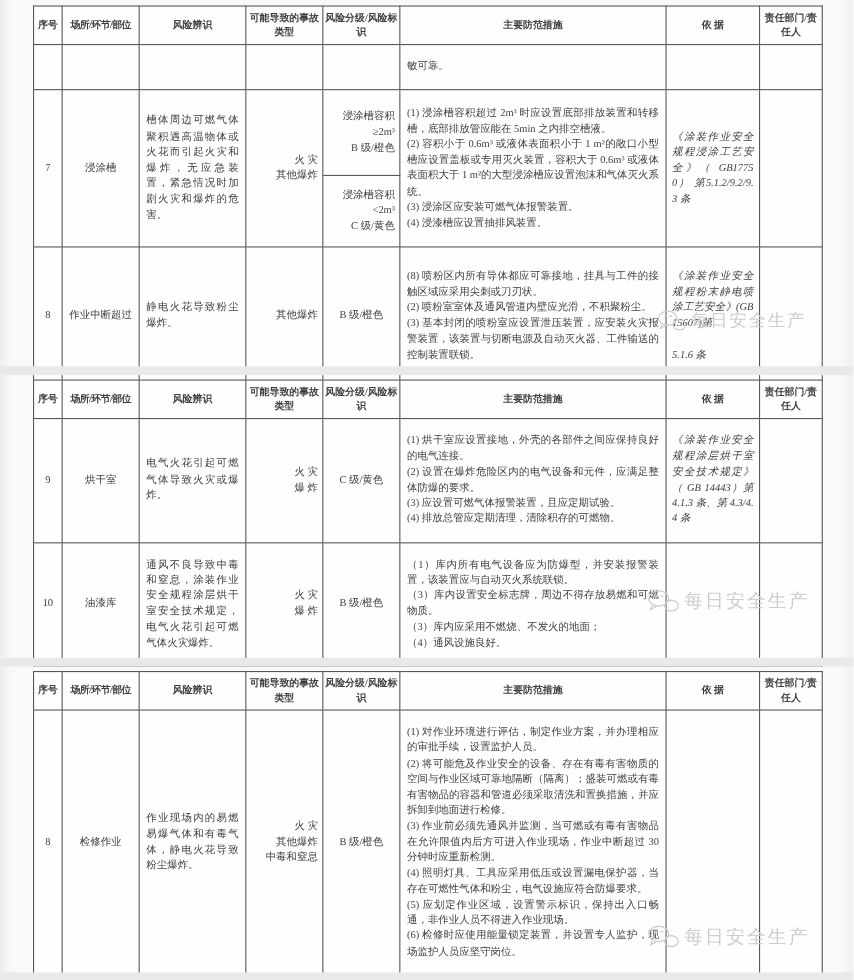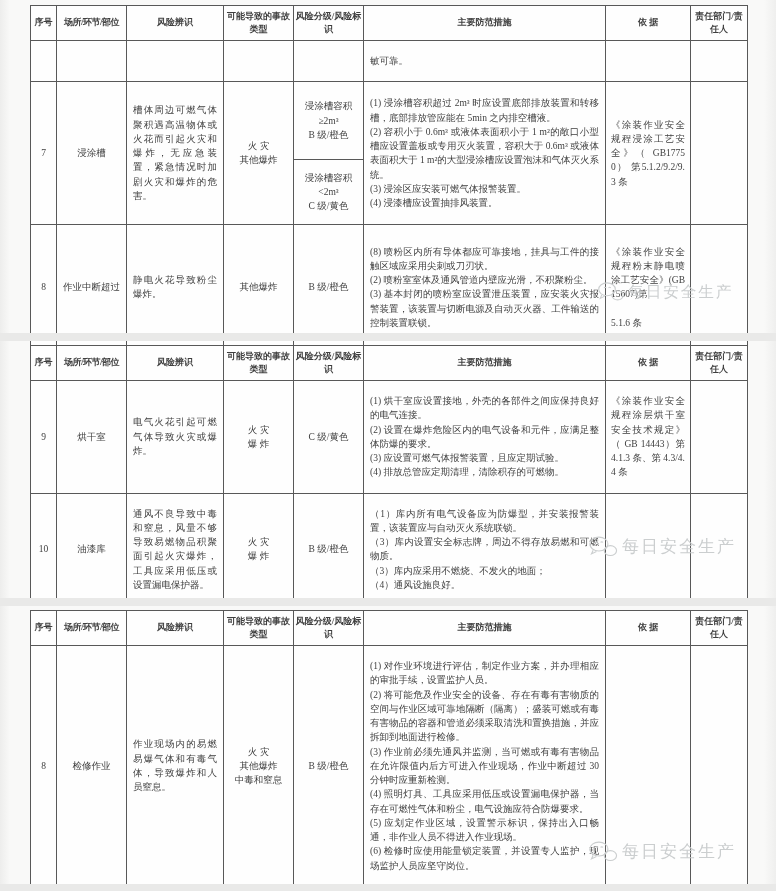--- a/index.html
+++ b/index.html
@@ -9,24 +9,24 @@
   .page::before{ content:""; position:absolute; left:0; top:0; width:776px; height:891px;
     background:linear-gradient(90deg,#ededec 0,#f9f9f8 10px,#f9f9f8 764px,#efefee 776px); }
   .tbl-block { position:absolute; left:30px; }
   .t1 { top:5px; } .t2 { top:345px; } .t3 { top:610px; }
   table { border-collapse:collapse; table-layout:fixed; width:717px; background:#fefefe; color:#3e3e3e; }
   td,th { border:1px solid #585858; padding:2px 4px; font-size:9.5px; line-height:1.5;
           vertical-align:middle; overflow:hidden; word-break:break-all; }
   th { font-weight:bold; text-align:center; font-size:9px; line-height:1.45; padding:2px 1px; }
   th.nowrap { white-space:nowrap; letter-spacing:-0.5px; }
   .c { text-align:center; }
-  .pre { white-space:pre-line; }
+  .pre { white-space:pre-line;text-align:right; }
   .measures-cell { text-align:justify; padding:13px 6px; }
   .measure-item { margin:0; }
-  .basis-cell { text-align:justify; padding:3px 5px; }
+  .basis-cell { text-align:justify; padding:3px 5px;font-style:italic; }
   tr.h-head { height:35px; }
   tr.h-cont { height:22px; }
   tr.h-r7a { height:78px; } tr.h-r7b { height:65px; }
   tr.h-r8 { height:125px; }
   tr.h-r9 { height:107px; } tr.h-r10 { height:108px; }
   tr.h-r11 { height:239px; }
   .band { position:absolute; left:0; width:776px; background:#e9e9e8; }
   .band-1 { top:333px; height:8px; }
   .band-2 { top:598px; height:8px; }
   .band-3 { top:884px; height:7px; }
@@ -156,21 +156,21 @@
           <div class="measure-item">(2)  设置在爆炸危险区内的电气设备和元件，应满足整体防爆的要求。</div>
           <div class="measure-item">(3)  应设置可燃气体报警装置，且应定期试验。</div>
           <div class="measure-item">(4)  排放总管应定期清理，清除积存的可燃物。</div>
         </td>
         <td class="basis-cell">《涂装作业安全规程涂层烘干室安全技术规定》（ GB 14443）第 4.1.3 条、第 4.3/4.4 条</td>
         <td></td>
       </tr>
       <tr class="h-r10">
         <td class="c">10</td>
         <td class="c">油漆库</td>
-        <td class="measures-cell">通风不良导致中毒和窒息，风量不够导致易燃物品积聚面引起火灾爆炸，工具应采用低压或设置漏电保护器。</td>
+        <td class="measures-cell">通风不良导致中毒和窒息，涂装作业安全规程涂层烘干室安全技术规定，电气火花引起可燃气体火灾爆炸。</td>
         <td class="c pre">火 灾
 爆 炸</td>
         <td class="c">B 级/橙色</td>
         <td class="measures-cell">
           <div class="measure-item">（1）库内所有电气设备应为防爆型，并安装报警装置，该装置应与自动灭火系统联锁。</div>
           <div class="measure-item">（3）库内设置安全标志牌，周边不得存放易燃和可燃物质。</div>
           <div class="measure-item">（3）库内应采用不燃烧、不发火的地面；</div>
           <div class="measure-item">（4）通风设施良好。</div>
         </td>
         <td class="basis-cell"></td>
@@ -201,21 +201,21 @@
         <th>风险辨识</th>
         <th>可能导致的事故类型</th>
         <th>风险分级/风险标识</th>
         <th>主要防范措施</th>
         <th>依 据</th>
         <th>责任部门/责任人</th>
       </tr>
       <tr class="h-r11">
         <td class="c">8</td>
         <td class="c">检修作业</td>
-        <td class="measures-cell">作业现场内的易燃易爆气体和有毒气体，导致爆炸和人员窒息。</td>
+        <td class="measures-cell">作业现场内的易燃易爆气体和有毒气体，静电火花导致粉尘爆炸。</td>
         <td class="c pre">火 灾
 其他爆炸
 中毒和窒息</td>
         <td class="c">B 级/橙色</td>
         <td class="measures-cell">
           <div class="measure-item">(1)  对作业环境进行评估，制定作业方案，并办理相应的审批手续，设置监护人员。</div>
           <div class="measure-item">(2)  将可能危及作业安全的设备、存在有毒有害物质的空间与作业区域可靠地隔断（隔离）；盛装可燃或有毒有害物品的容器和管道必须采取清洗和置换措施，并应拆卸到地面进行检修。</div>
           <div class="measure-item">(3)  作业前必须先通风并监测，当可燃或有毒有害物品在允许限值内后方可进入作业现场，作业中断超过 30 分钟时应重新检测。</div>
           <div class="measure-item">(4)  照明灯具、工具应采用低压或设置漏电保护器，当存在可燃性气体和粉尘，电气设施应符合防爆要求。</div>
           <div class="measure-item">(5)  应划定作业区域，设置警示标识，保持出入口畅通，非作业人员不得进入作业现场。</div>

